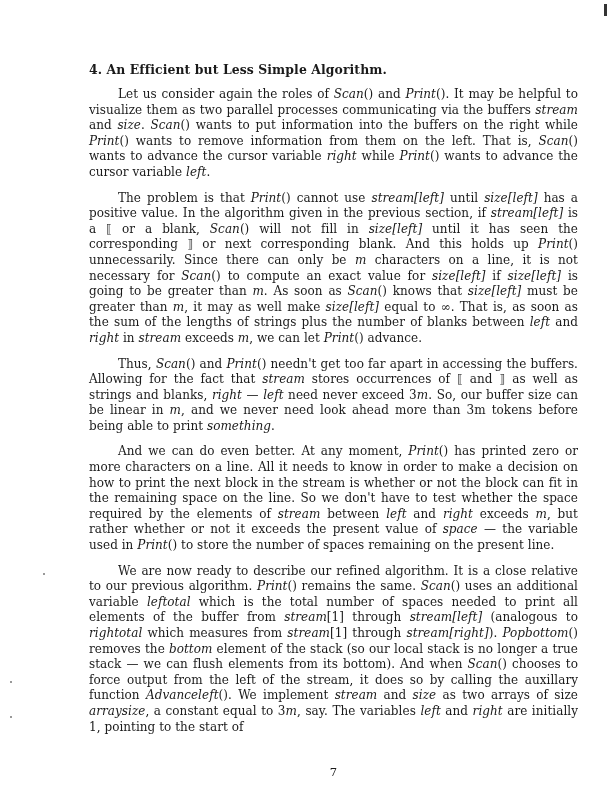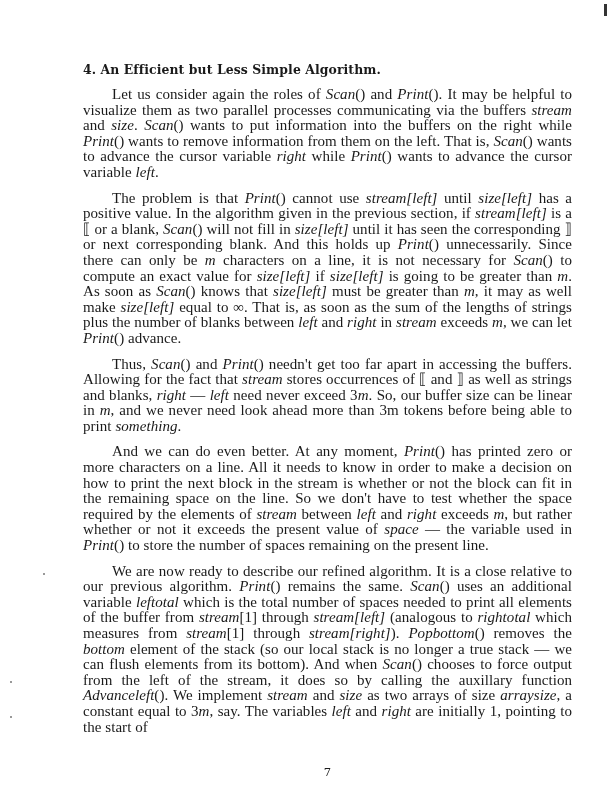--- a/index.html
+++ b/index.html
@@ -1,26 +1,26 @@
 <!DOCTYPE html>
 <html><head>
 <meta charset="utf-8">
 <style>
   html, body { margin: 0; padding: 0; }
   body {
     width: 612px; height: 791px; background: #ffffff; position: relative; overflow: hidden;
     font-family: "DejaVu Serif", "Liberation Serif", serif; color: #1a1a1a;
   }
-  .page { position: absolute; left: 83px; top: 62px; width: 489px; }
+  .page { position: absolute; left: 89px; top: 62px; width: 489px; }
   .heading {
     font-weight: bold; font-size: 12.4px; margin: 0 0 9px 0; letter-spacing: 0.1px;
   }
   .para {
-    font-size: 15px; line-height: 15.6px; text-align: justify; margin: 10px 0 6px 0;
-    text-indent: 29px; letter-spacing: 0.05px; font-family: Liberation Serif, serif;
+    font-size: 12px; line-height: 15.6px; text-align: justify; margin: 10px 0 6px 0;
+    text-indent: 29px; letter-spacing: 0.05px;
   }
   .para i { font-style: italic; }
   .page-number {
     position: absolute; left: 0; width: 100%; top: 703px; text-align: center;
     font-size: 11.6px;
   }
   .margin-bar {
     position: absolute; left: 604px; top: 4px; width: 3px; height: 12px; background: #333;
   }
   .dot { position: absolute; width: 2px; height: 2px; background: #777; border-radius: 1px; }

